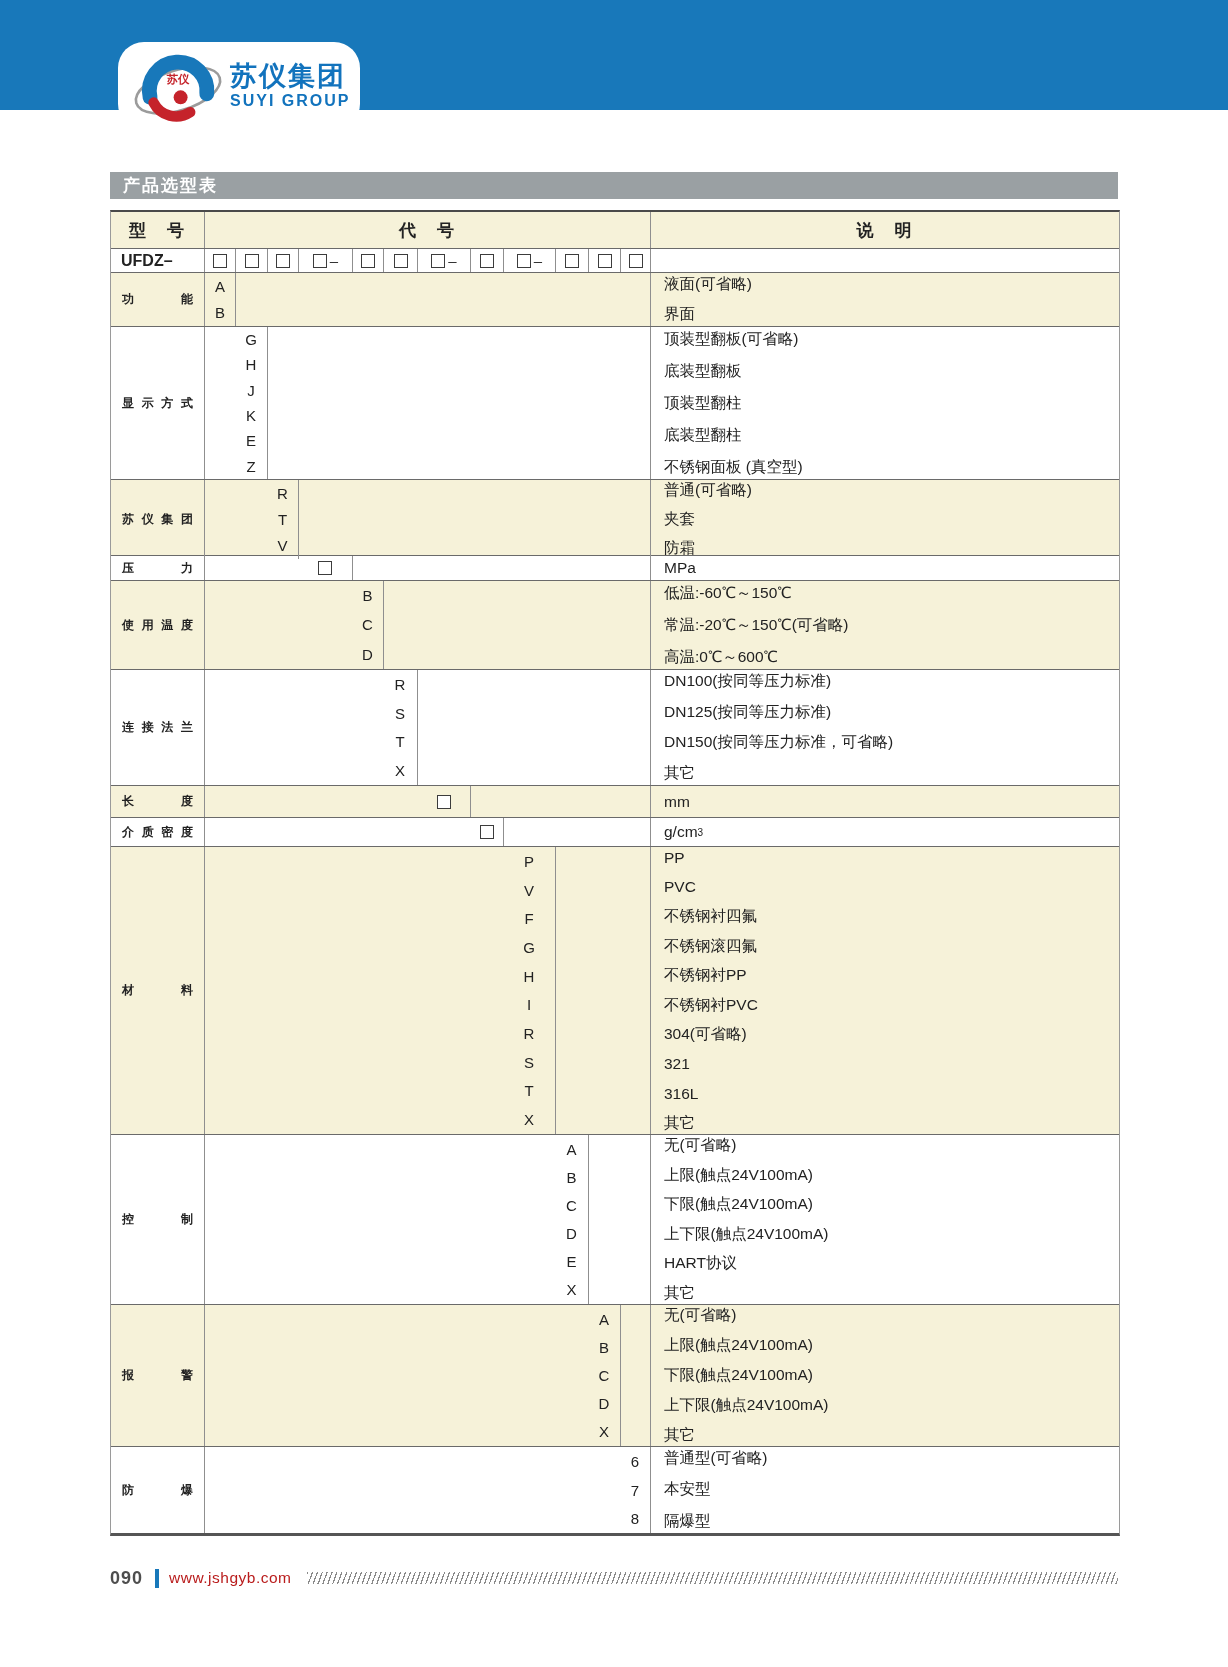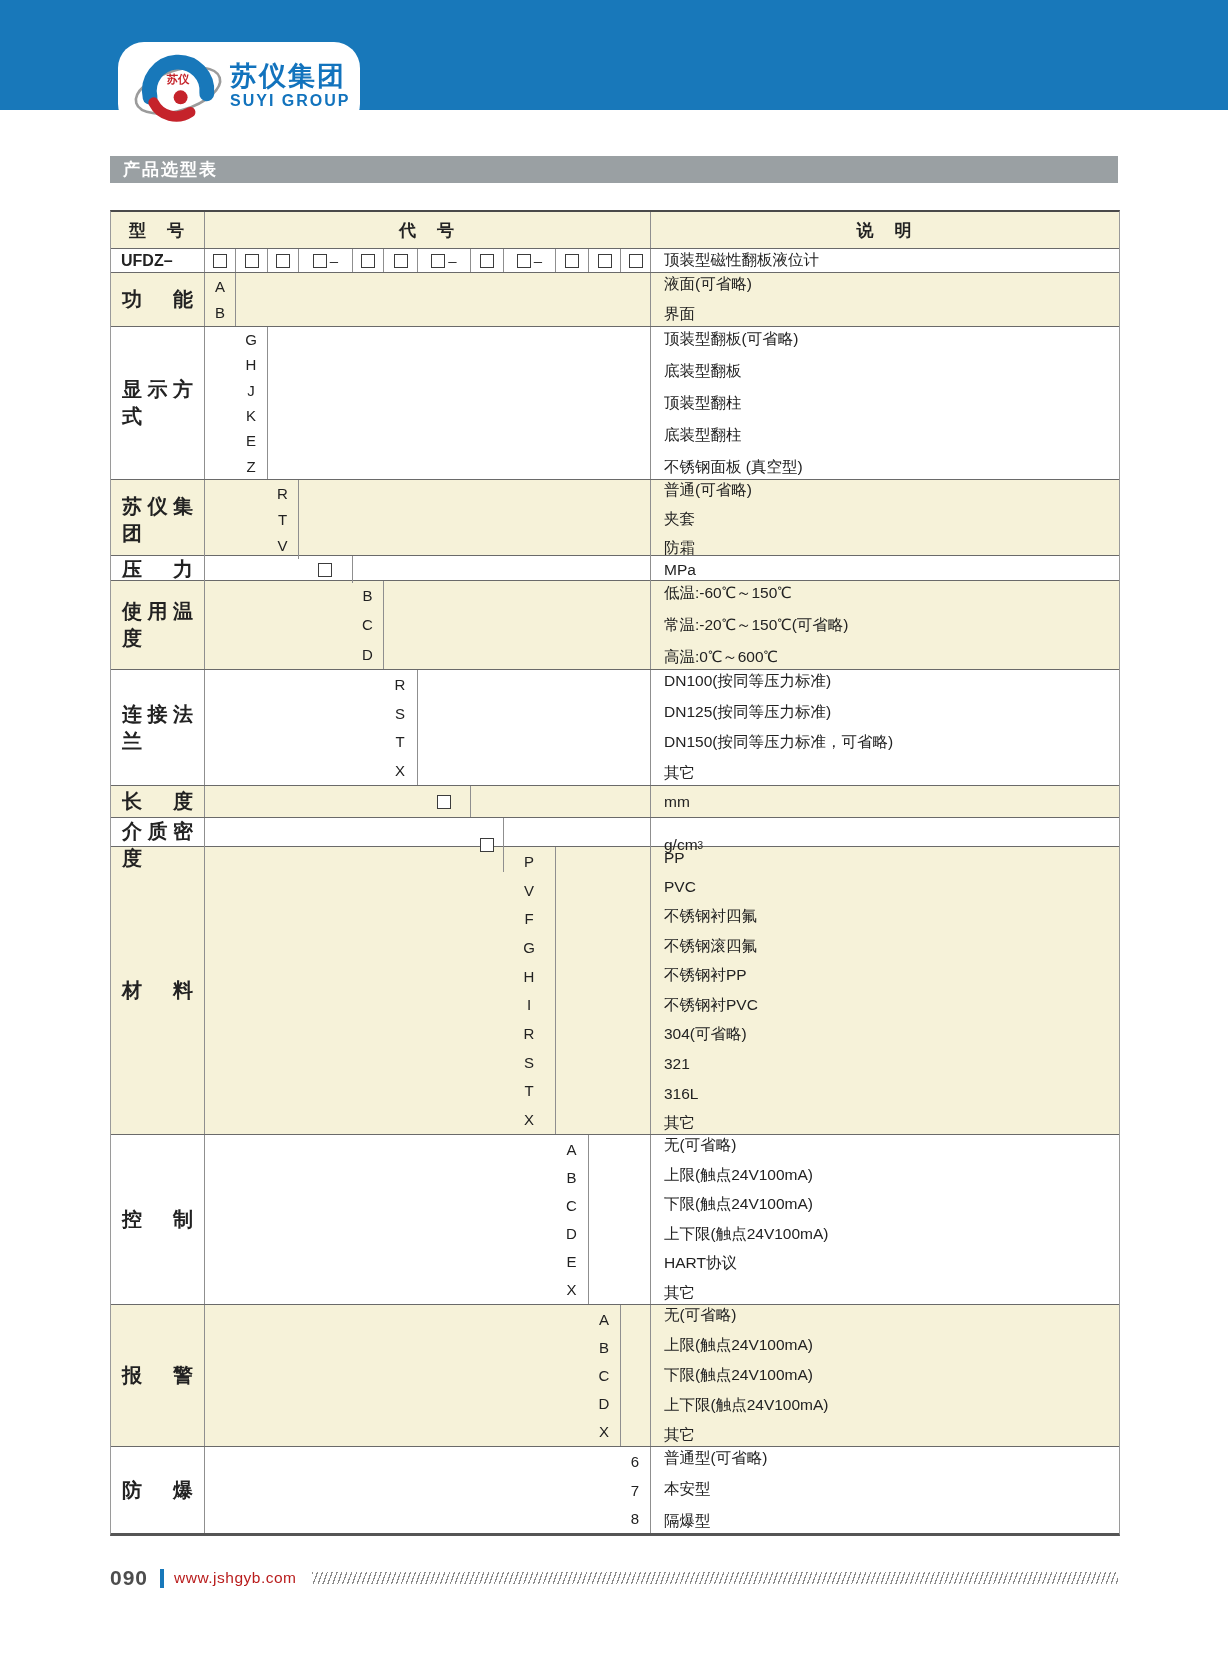--- a/index.html
+++ b/index.html
@@ -5,53 +5,53 @@
   html,body{margin:0;padding:0;background:#fff;}
   .page{position:relative;width:1228px;height:1667px;background:#fff;overflow:hidden;
         font-family:"Liberation Sans",sans-serif;color:#222;}
   .band{position:absolute;top:0;left:0;width:1228px;height:110px;background:#1878ba;}
   .logo-card{position:absolute;left:118px;top:42px;width:242px;height:88px;background:#fff;
              border-radius:26px;display:flex;align-items:center;box-sizing:border-box;
              padding:0 8px 0 12px;gap:4px;}
   .brand-text{display:flex;flex-direction:column;line-height:1.05;}
   .brand-cn{color:#1273bd;font-size:27px;font-weight:bold;letter-spacing:2px;}
   .brand-en{color:#1273bd;font-size:16px;font-weight:bold;letter-spacing:2px;margin-top:2px;}
-  .title-bar{position:absolute;left:110px;top:156px;width:1008px;height:27px;background:#9aa0a3;
+  .title-bar{position:absolute;left:110px;top:172px;width:1008px;height:27px;background:#9aa0a3;
              display:flex;align-items:center;box-sizing:border-box;padding-left:13px;}
   .title-bar span{color:#fff;font-weight:bold;font-size:17px;letter-spacing:2px;}
   .seltable{position:absolute;left:110px;top:210px;width:1008px;
             border-top:2px solid #4a4a4a;border-bottom:3px solid #555;
             border-left:1px solid #9a9a9a;border-right:1px solid #9a9a9a;}
   .trow{display:grid;box-sizing:border-box;border-bottom:1px solid #6a6a6a;}
   .trow:last-child{border-bottom:none;}
   .bg-cream{background:#f6f2d9;}
   .bg-white{background:#fff;}
   .hd-cell{display:flex;align-items:center;justify-content:center;font-weight:bold;
            font-size:17px;letter-spacing:2px;box-sizing:border-box;}
   .v-r{border-right:1px solid #8f8f8f;}
   .model-label{display:flex;align-items:center;padding-left:10px;font-weight:bold;font-size:16px;
                box-sizing:border-box;}
   .box-cell{display:flex;align-items:center;justify-content:center;box-sizing:border-box;}
   .box{width:14px;height:14px;border:1.6px solid #3c3c3c;background:#fff;box-sizing:border-box;}
   .dash{margin-left:3px;font-size:15px;color:#333;}
   .sec-label{display:flex;align-items:center;box-sizing:border-box;padding:0 11px;}
-  .sec-label span{display:block;width:100%;font-weight:bold;font-size:20px;
+  .sec-label span{display:block;width:100%;font-weight:bold;font-size:12px;
                   text-align:justify;text-align-last:justify;}
   .code-zone{display:flex;justify-content:flex-end;box-sizing:border-box;}
   .code-stack{display:flex;flex-direction:column;height:100%;}
   .code-cell{flex:1;display:flex;align-items:center;justify-content:center;
              font-size:15px;color:#222;}
   .spacer{box-sizing:border-box;}
   .desc-zone{display:flex;flex-direction:column;height:100%;box-sizing:border-box;gap:8px;}
   .desc-cell{flex:1;display:flex;align-items:center;padding-left:13px;font-size:15.5px;
              color:#222;box-sizing:border-box;}
   sup{font-size:10px;}
   .footer{position:absolute;left:110px;top:1563px;width:1008px;height:30px;
           display:flex;align-items:center;}
-  .page-no{font-size:21px;font-weight:bold;color:#4d4d4d;letter-spacing:1px;}
+  .page-no{font-size:18px;font-weight:bold;color:#4d4d4d;letter-spacing:1px;}
   .fbar{width:4px;height:19px;background:#1878ba;margin:0 10px 0 12px;}
   .site{font-size:15.5px;color:#b91c1c;letter-spacing:.5px;}
   .hatch{flex:1;height:12px;margin-left:16px;
          background:repeating-linear-gradient(110deg,#8a8a8a 0 1.2px,transparent 1.2px 4.6px);}
 </style>
 </head>
 <body>
 
 <div class="page">
 
@@ -115,21 +115,20 @@
         </div>
         <div class="box-cell v-r">
           <div class="box"></div>
         </div>
         <div class="box-cell v-r">
           <div class="box"></div>
         </div>
         <div class="box-cell v-r">
           <div class="box"></div>
         </div>
-        <div class="desc-cell">顶装型磁性翻板液位计</div>
       </div>
       <div class="trow bg-cream" style="grid-template-columns: 94px 31px 415px 468px; height: 54px;">
         <div class="sec-label v-r">
           <span>功　能</span>
         </div>
         <div class="code-zone v-r">
           <div class="code-stack" style="width: 31px;">
             <div class="code-cell">A</div>
             <div class="code-cell">B</div>
           </div>

